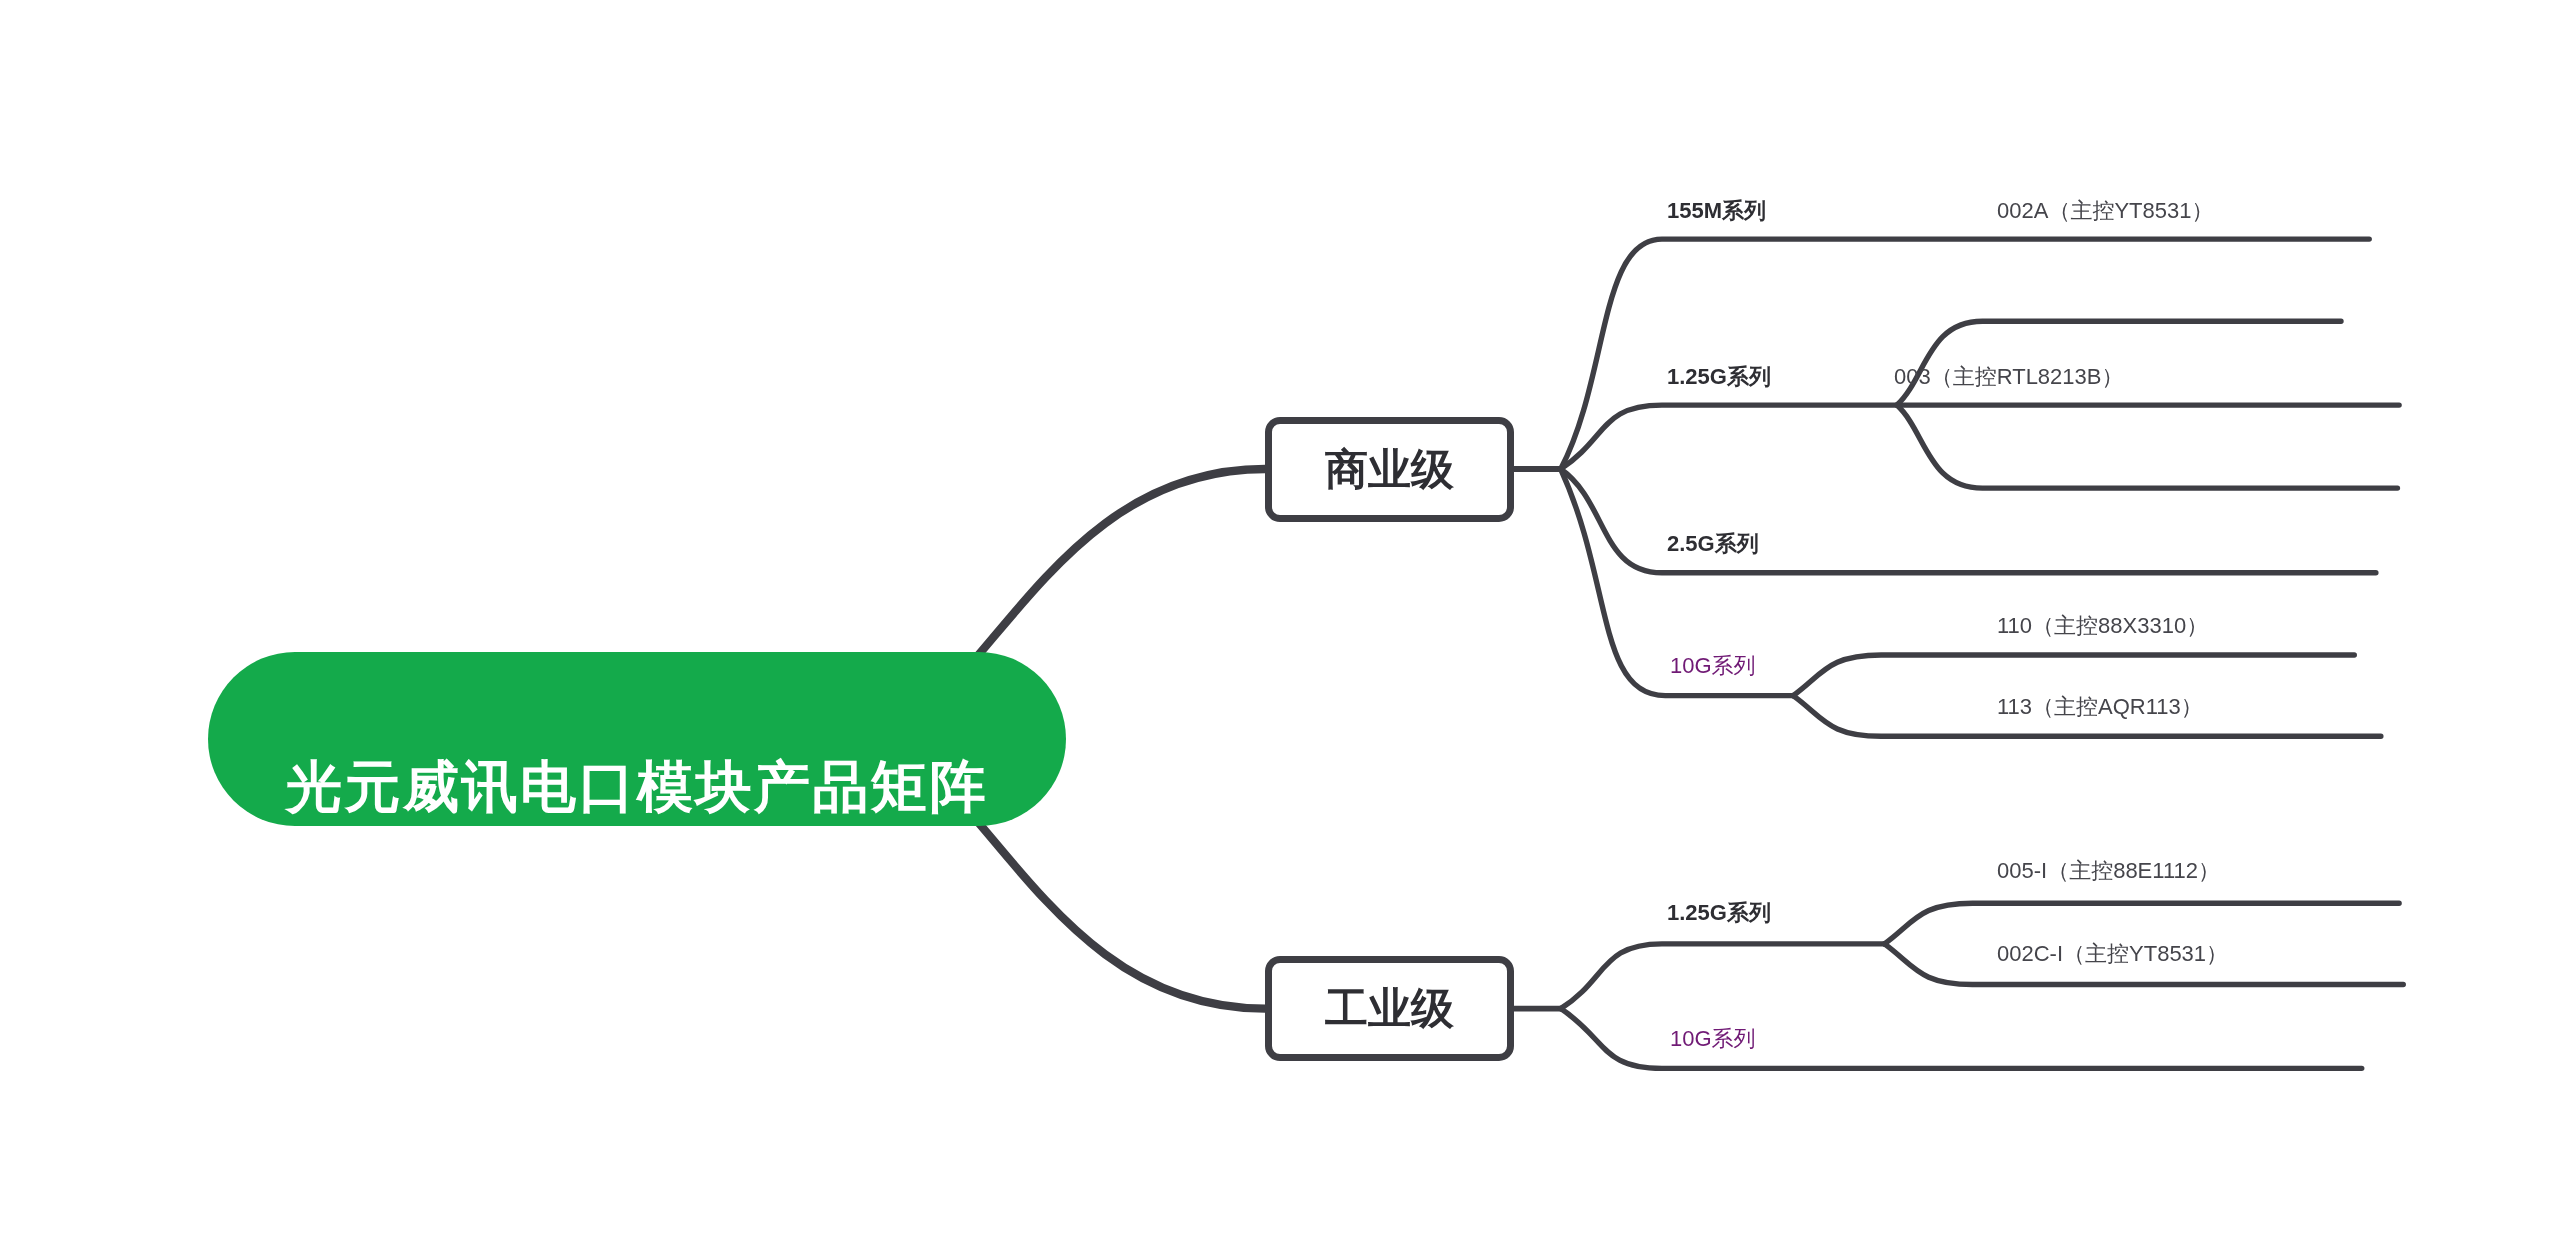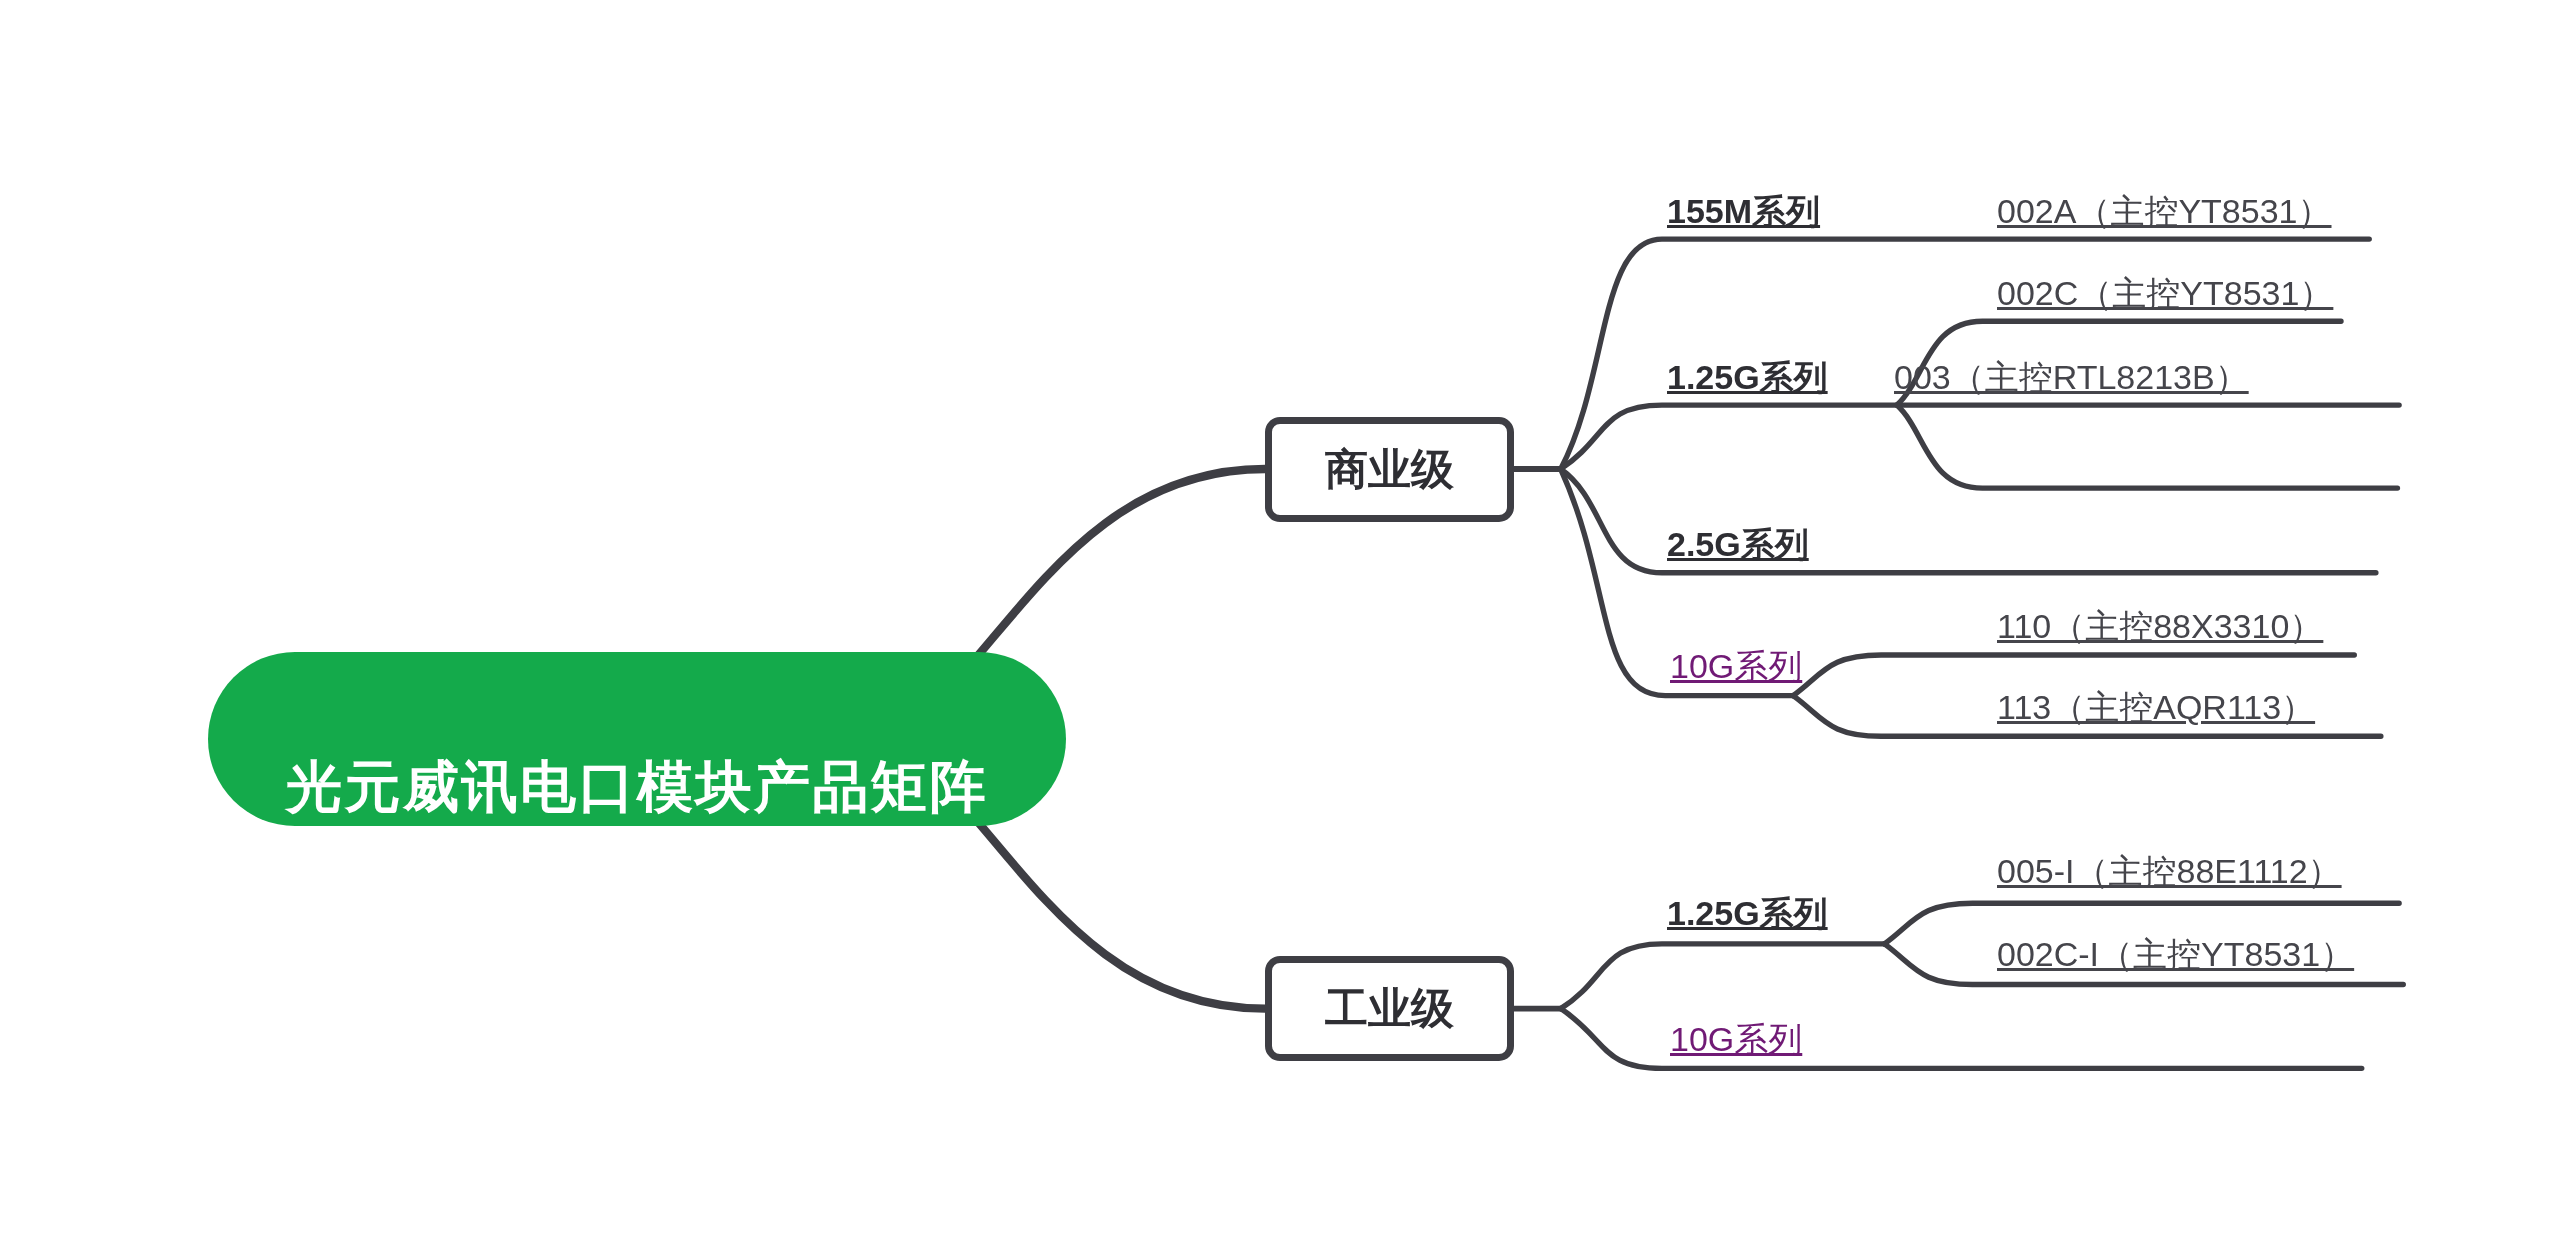--- a/index.html
+++ b/index.html
@@ -31,21 +31,21 @@
     position:absolute;width:249px;height:105px;left:1265px;
     background:#fff;border:7.5px solid var(--line);border-radius:15px;
     display:flex;align-items:center;justify-content:center;cursor:pointer;
   }
   .branch-box span{color:var(--branch-text);font-size:43px;font-weight:700;white-space:nowrap;}
   .branch-commercial{top:417px;}
   .branch-industrial{top:956px;}
 
   .label{
     position:absolute;height:46px;line-height:46px;white-space:nowrap;
-    font-size:34px;cursor:pointer;text-decoration:underline;
+    font-size:22px;cursor:pointer;
   }
   .series-bold{font-weight:700;color:var(--series-text);}
   .series-reg{font-weight:400;color:#701a75;}
   .leaf{font-weight:400;color:var(--leaf-text);}
 </style>
 </head>
 <body>
 
 <div class="stage">
 
@@ -90,21 +90,20 @@
   <div class="branch-box branch-industrial">
     <span>工业级</span>
   </div>
 
   <div class="label series-bold" style="left:1667px;top:188px">155M系列</div>
   <div class="label series-bold" style="left:1667px;top:354px">1.25G系列</div>
   <div class="label series-bold" style="left:1667px;top:521px">2.5G系列</div>
   <div class="label series-reg" style="left:1670px;top:643px">10G系列</div>
 
   <div class="label leaf" style="left:1997px;top:188px">002A（主控YT8531）</div>
-  <div class="label leaf" style="left:1997px;top:270px">002C（主控YT8531）</div>
   <div class="label leaf" style="left:1894px;top:354px">003（主控RTL8213B）</div>
   <div class="label leaf" style="left:1997px;top:603px">110（主控88X3310）</div>
   <div class="label leaf" style="left:1997px;top:684px">113（主控AQR113）</div>
 
   <div class="label series-bold" style="left:1667px;top:890px">1.25G系列</div>
   <div class="label series-reg" style="left:1670px;top:1016px">10G系列</div>
 
   <div class="label leaf" style="left:1997px;top:848px">005-I（主控88E1112）</div>
   <div class="label leaf" style="left:1997px;top:931px">002C-I（主控YT8531）</div>
 

